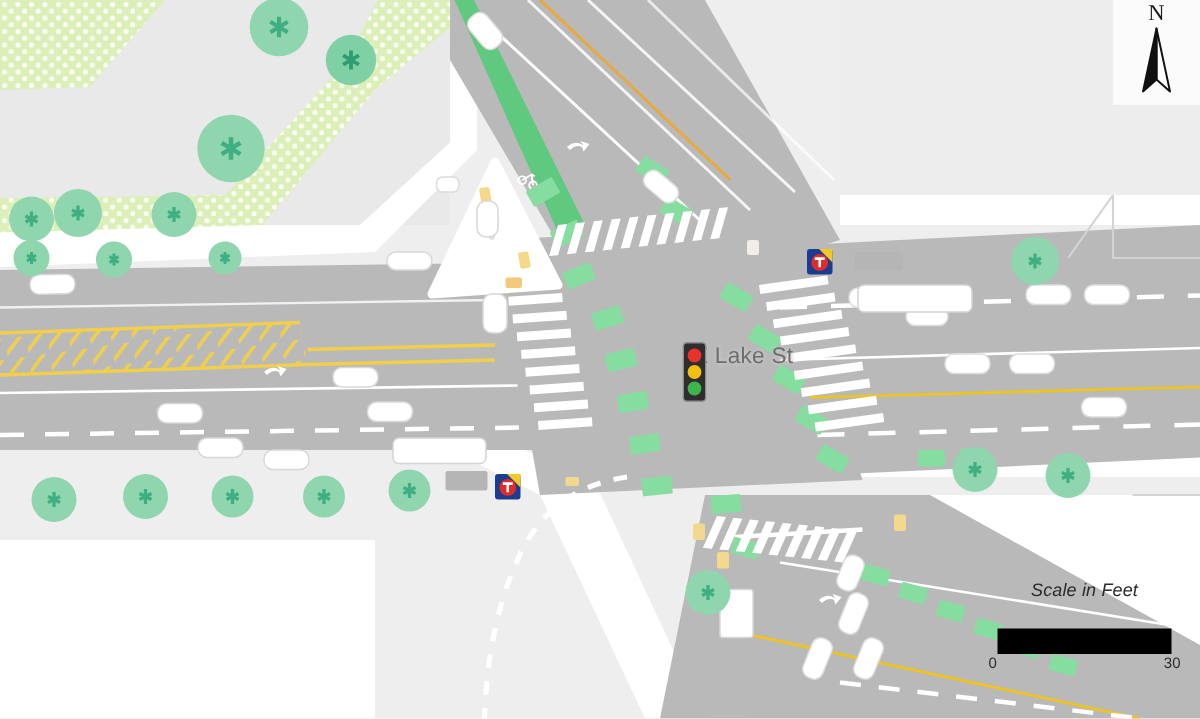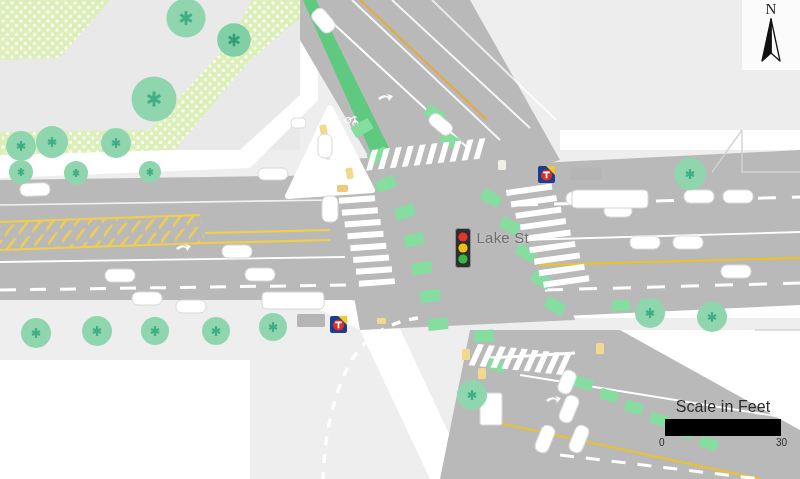--- a/index.html
+++ b/index.html
@@ -30,22 +30,22 @@
   }
   .north-letter{
     font-size:15px;color:#1a1a1a;line-height:15px;
     font-family:"Liberation Serif", serif;
   }
   .scalebar{
     position:absolute;right:14px;bottom:29px;
     width:126px;
   }
   .scale-title{
-    text-align:center;font-size:16px;color:#2b2b2b;
-    margin-bottom:3px;letter-spacing:.1px;
+    text-align:center;font-size:12px;color:#2b2b2b;
+    margin-bottom:19px;letter-spacing:.1px;font-style:italic;
   }
   .scale-rect{
     width:116px;height:17px;background:#000000;margin:0 auto;
   }
   .scale-ends{
     position:relative;height:13px;margin-top:1px;
   }
   .scale-ends span{
     position:absolute;top:0;font-size:10px;color:#2b2b2b;
   }

